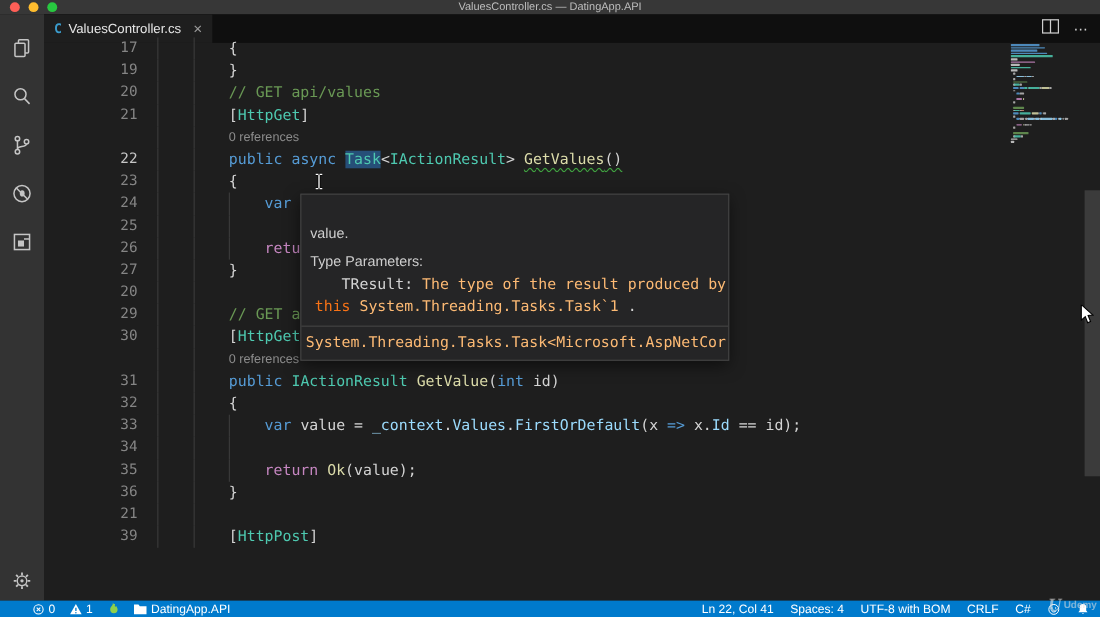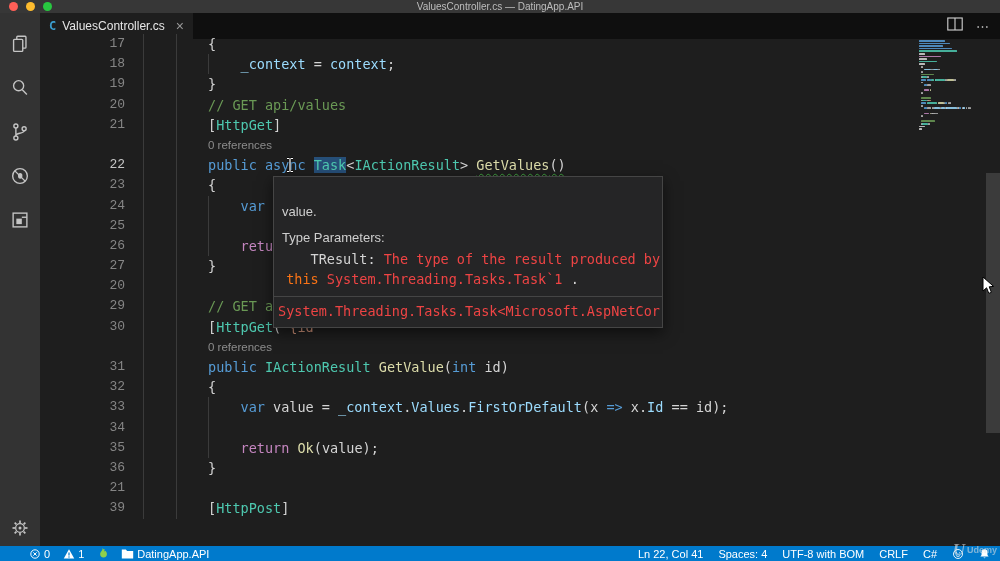--- a/index.html
+++ b/index.html
@@ -26,21 +26,21 @@
   .tab { background:#1e1e1e; display:flex; align-items:center; padding:0 9px; gap:6px; }
   .tab-icon { color:#3b9ccc; font-weight:bold; font-size:12px; font-family:"DejaVu Sans Mono", monospace; }
   .tab-label { color:#e6e6e6; font-size:12px; }
   .tab-close { color:#999; font-size:14px; margin-left:5px; line-height:1; }
   .tab-actions { position:absolute; right:10px; top:0; height:26px; display:flex; align-items:center; gap:13px; }
   .more-dots { color:#cfcfcf; font-size:13px; letter-spacing:1px; }
 
   
   #code { position:absolute; left:0; top:21px; right:0; font-family:"DejaVu Sans Mono", monospace; font-size:13.5px; }
   .row { height:20.2px; position:relative; white-space:pre; }
-  .ln { position:absolute; left:0; width:85px; text-align:right; color:#858585; font-size:13px; line-height:20.2px;font-family:Liberation Mono, monospace; }
+  .ln { position:absolute; left:0; width:85px; text-align:right; color:#858585; font-size:13px; line-height:20.2px; }
   .ln.active { color:#c6c6c6; }
   .code-text { position:absolute; left:103px; top:0; line-height:20.2px; color:#d4d4d4; }
   .codelens-text { position:absolute; left:168px; top:0; line-height:20.2px; font-family:"Liberation Sans", sans-serif; font-size:11.5px; color:#8c8c8c; }
   .guide { position:absolute; top:0; bottom:0; width:1px; background:#3b3b3b; }
   .kw{color:#569cd6} .ctrl{color:#c586c0} .type{color:#4ec9b0} .fn{color:#dcdcaa}
   .var{color:#9cdcfe} .loc{color:#d4d4d4} .str{color:#ce9178} .com{color:#6a9955} .pun{color:#d4d4d4}
   .hl { background:#264f78; }
   .sq { text-decoration:underline; text-decoration-style:wavy; text-decoration-color:#3fa33f; text-decoration-thickness:1px; text-underline-offset:3px; }
 
   
@@ -49,21 +49,21 @@
   .mm-bar { position:absolute; top:0; height:1.7px; border-radius:0.5px; }
   .vscroll { position:absolute; right:0; top:160px; width:14px; height:260px; background:rgba(121,121,121,0.32); }
 
   
   .tooltip { position:absolute; left:273px; top:176px; width:390px; background:#252526; border:1px solid #454545; z-index:20; box-shadow:0 5px 14px rgba(0,0,0,.55); }
   .tt-doc { padding:6px 8px 2px 8px; font-size:13px; line-height:19px; color:#cfcfcf; }
   .tt-params-title { padding:7px 8px 1px 8px; font-size:13px; color:#cfcfcf; }
   .tt-code { font-family:"DejaVu Sans Mono", monospace; font-size:13.5px; line-height:20px; padding:3px 4px 7px 4px; white-space:pre; }
   .tt-divider { border-top:1px solid #454545; }
   .tt-sig { font-family:"DejaVu Sans Mono", monospace; font-size:13.5px; line-height:20px; padding:4px 4px 6px 4px; white-space:pre-wrap; }
-  .tc-p{color:#d4d4d4} .tc-b{color:#ef4444} .tc-k{color:#f97316}
+  .tc-p{color:#d4d4d4} .tc-b{color:#fdba74} .tc-k{color:#f97316}
 
   
   .ibeam { position:absolute; left:285px; top:157px; z-index:30; }
   .arrow-cursor { position:absolute; left:982px; top:277px; z-index:30; }
 
   
   .statusbar { position:absolute; left:0; bottom:0; width:1000px; height:15px; background:#007acc; display:flex; align-items:center; color:#fff; font-size:11px; z-index:10; }
   .sb-left { display:flex; gap:13px; margin-left:29px; align-items:center; }
   .sb-right { margin-left:auto; display:flex; gap:15px; margin-right:10px; align-items:center; }
   .sb-item { display:flex; align-items:center; gap:3px; white-space:nowrap; }
@@ -154,21 +154,20 @@
           <span id="split-icon"><svg width="16" height="14" viewBox="0 0 20 17" fill="none" stroke="#cfcfcf" stroke-width="1.4">
                 <rect x="1" y="1" width="18" height="15"></rect>
                 <line x1="10" y1="1" x2="10" y2="16"></line>
               </svg></span>
           <span class="more-dots">⋯</span>
         </div>
       </div>
 
       <div id="code">
           <div class="row"><span class="guide" style="left: 103px;"></span><span class="guide" style="left: 135.5px;"></span><span class="ln">17</span><span class="code-text"><span class="pun">        {</span></span></div>
-          <div class="row"><span class="guide" style="left: 103px;"></span><span class="guide" style="left: 135.5px;"></span><span class="guide" style="left: 168px;"></span><span class="ln">18</span><span class="code-text"><span class="pun">            </span><span class="var">_context</span><span class="pun"> = </span><span class="var">context</span><span class="pun">;</span></span></div>
           <div class="row"><span class="guide" style="left: 103px;"></span><span class="guide" style="left: 135.5px;"></span><span class="ln">19</span><span class="code-text"><span class="pun">        }</span></span></div>
           <div class="row"><span class="guide" style="left: 103px;"></span><span class="guide" style="left: 135.5px;"></span><span class="ln">20</span><span class="code-text"><span class="pun">        </span><span class="com">// GET api/values</span></span></div>
           <div class="row"><span class="guide" style="left: 103px;"></span><span class="guide" style="left: 135.5px;"></span><span class="ln">21</span><span class="code-text"><span class="pun">        [</span><span class="type">HttpGet</span><span class="pun">]</span></span></div>
           <div class="row"><span class="guide" style="left: 103px;"></span><span class="guide" style="left: 135.5px;"></span><span class="codelens-text">0 references</span></div>
           <div class="row"><span class="guide" style="left: 103px;"></span><span class="guide" style="left: 135.5px;"></span><span class="ln active">22</span><span class="code-text"><span class="pun">        </span><span class="kw">public</span><span class="pun"> </span><span class="kw">async</span><span class="pun"> </span><span class="type hl">Task</span><span class="pun">&lt;</span><span class="type">IActionResult</span><span class="pun">&gt; </span><span class="fn sq">GetValues</span><span class="pun sq">()</span></span></div>
           <div class="row"><span class="guide" style="left: 103px;"></span><span class="guide" style="left: 135.5px;"></span><span class="ln">23</span><span class="code-text"><span class="pun">        {</span></span></div>
           <div class="row"><span class="guide" style="left: 103px;"></span><span class="guide" style="left: 135.5px;"></span><span class="guide" style="left: 168px;"></span><span class="ln">24</span><span class="code-text"><span class="pun">            </span><span class="kw">var</span><span class="pun"> </span><span class="loc">value</span></span></div>
           <div class="row"><span class="guide" style="left: 103px;"></span><span class="guide" style="left: 135.5px;"></span><span class="guide" style="left: 168px;"></span><span class="ln">25</span><span class="code-text"></span></div>
           <div class="row"><span class="guide" style="left: 103px;"></span><span class="guide" style="left: 135.5px;"></span><span class="guide" style="left: 168px;"></span><span class="ln">26</span><span class="code-text"><span class="pun">            </span><span class="ctrl">return</span><span class="pun"> </span><span class="fn">Ok</span></span></div>
           <div class="row"><span class="guide" style="left: 103px;"></span><span class="guide" style="left: 135.5px;"></span><span class="ln">27</span><span class="code-text"><span class="pun">        }</span></span></div>

